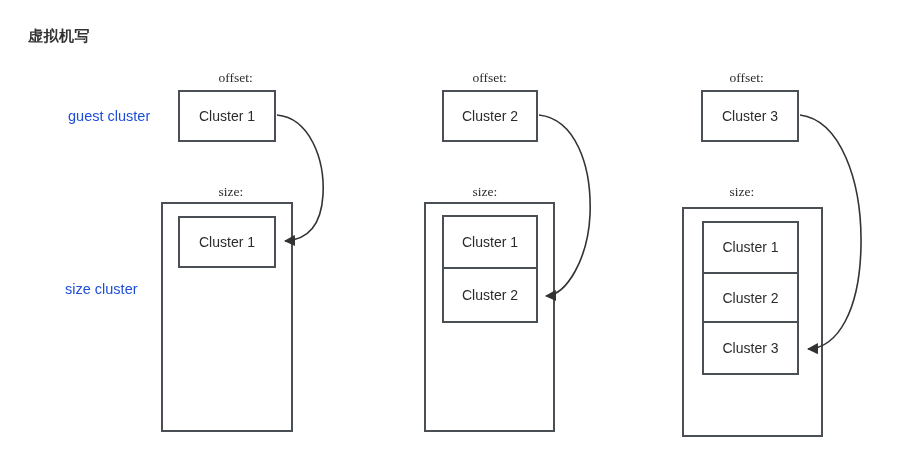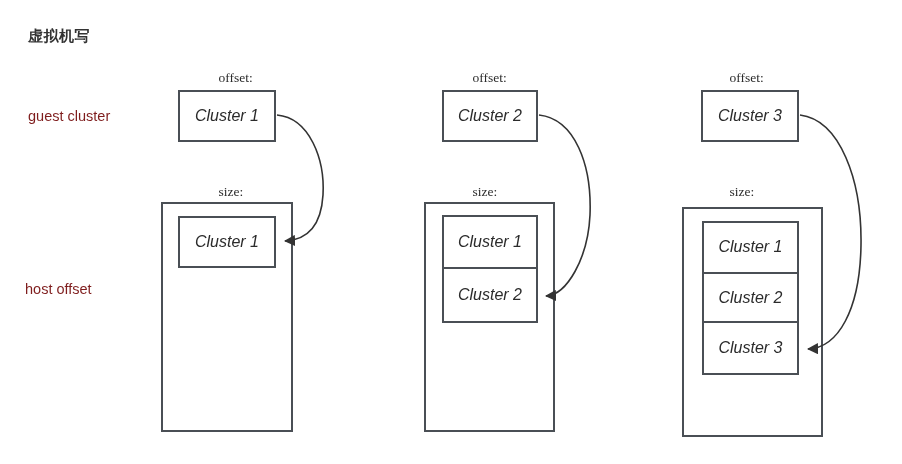--- a/index.html
+++ b/index.html
@@ -23,46 +23,46 @@
   
   .title {
     font-weight: bold;
     font-size: 15px;
     color: #333333;
     letter-spacing: 0.5px;
     white-space: nowrap;
   }
   .row-label {
     font-size: 14.5px;
-    color: #7f1d1d;
+    color: #1d4ed8;
     white-space: nowrap;
+    margin-left: 40px;
   }
   .meta {
     font-size: 13.5px;
     color: #2b2b2b;
     line-height: 19px;
     white-space: pre;
   }
   .meta .meta-line { display: block; }
   .meta .k { display: inline-block; font-family: Liberation Serif, serif; }
 
   
   .box {
     box-sizing: border-box;
     border: 2px solid #4a4f55;
     background: #ffffff;
     display: flex;
     align-items: center;
     justify-content: center;
   }
   .box-label {
-    font-size: 16px;
+    font-size: 14px;
     color: #2b2b2b;
     white-space: nowrap;
-    font-style: italic;
   }
   .container-box {
     box-sizing: border-box;
     border: 2px solid #4a4f55;
     background: #ffffff;
   }
   .stack {
     box-sizing: border-box;
     border: 2px solid #4a4f55;
     background: #ffffff;
@@ -88,21 +88,21 @@
 </style>
 </head>
 <body>
 
 <div id="canvas">
 
   <div class="abs title" style="left:28px; top:27px;">虚拟机写</div>
 
   <div class="abs row-label" style="left:28px; top:108px;">guest cluster</div>
 
-  <div class="abs row-label" style="left:25px; top:281px;">host offset</div>
+  <div class="abs row-label" style="left:25px; top:281px;">size cluster</div>
 
   <div class="abs meta" style="left:196px; top:11px;">
     <span class="meta-line">
       <span class="k">offset:</span>
       <span class="k">0</span>
     </span>
     <span class="meta-line">
       <span class="k">size:</span>
       <span class="k" style="margin-left:9px;">65536</span>
     </span>

